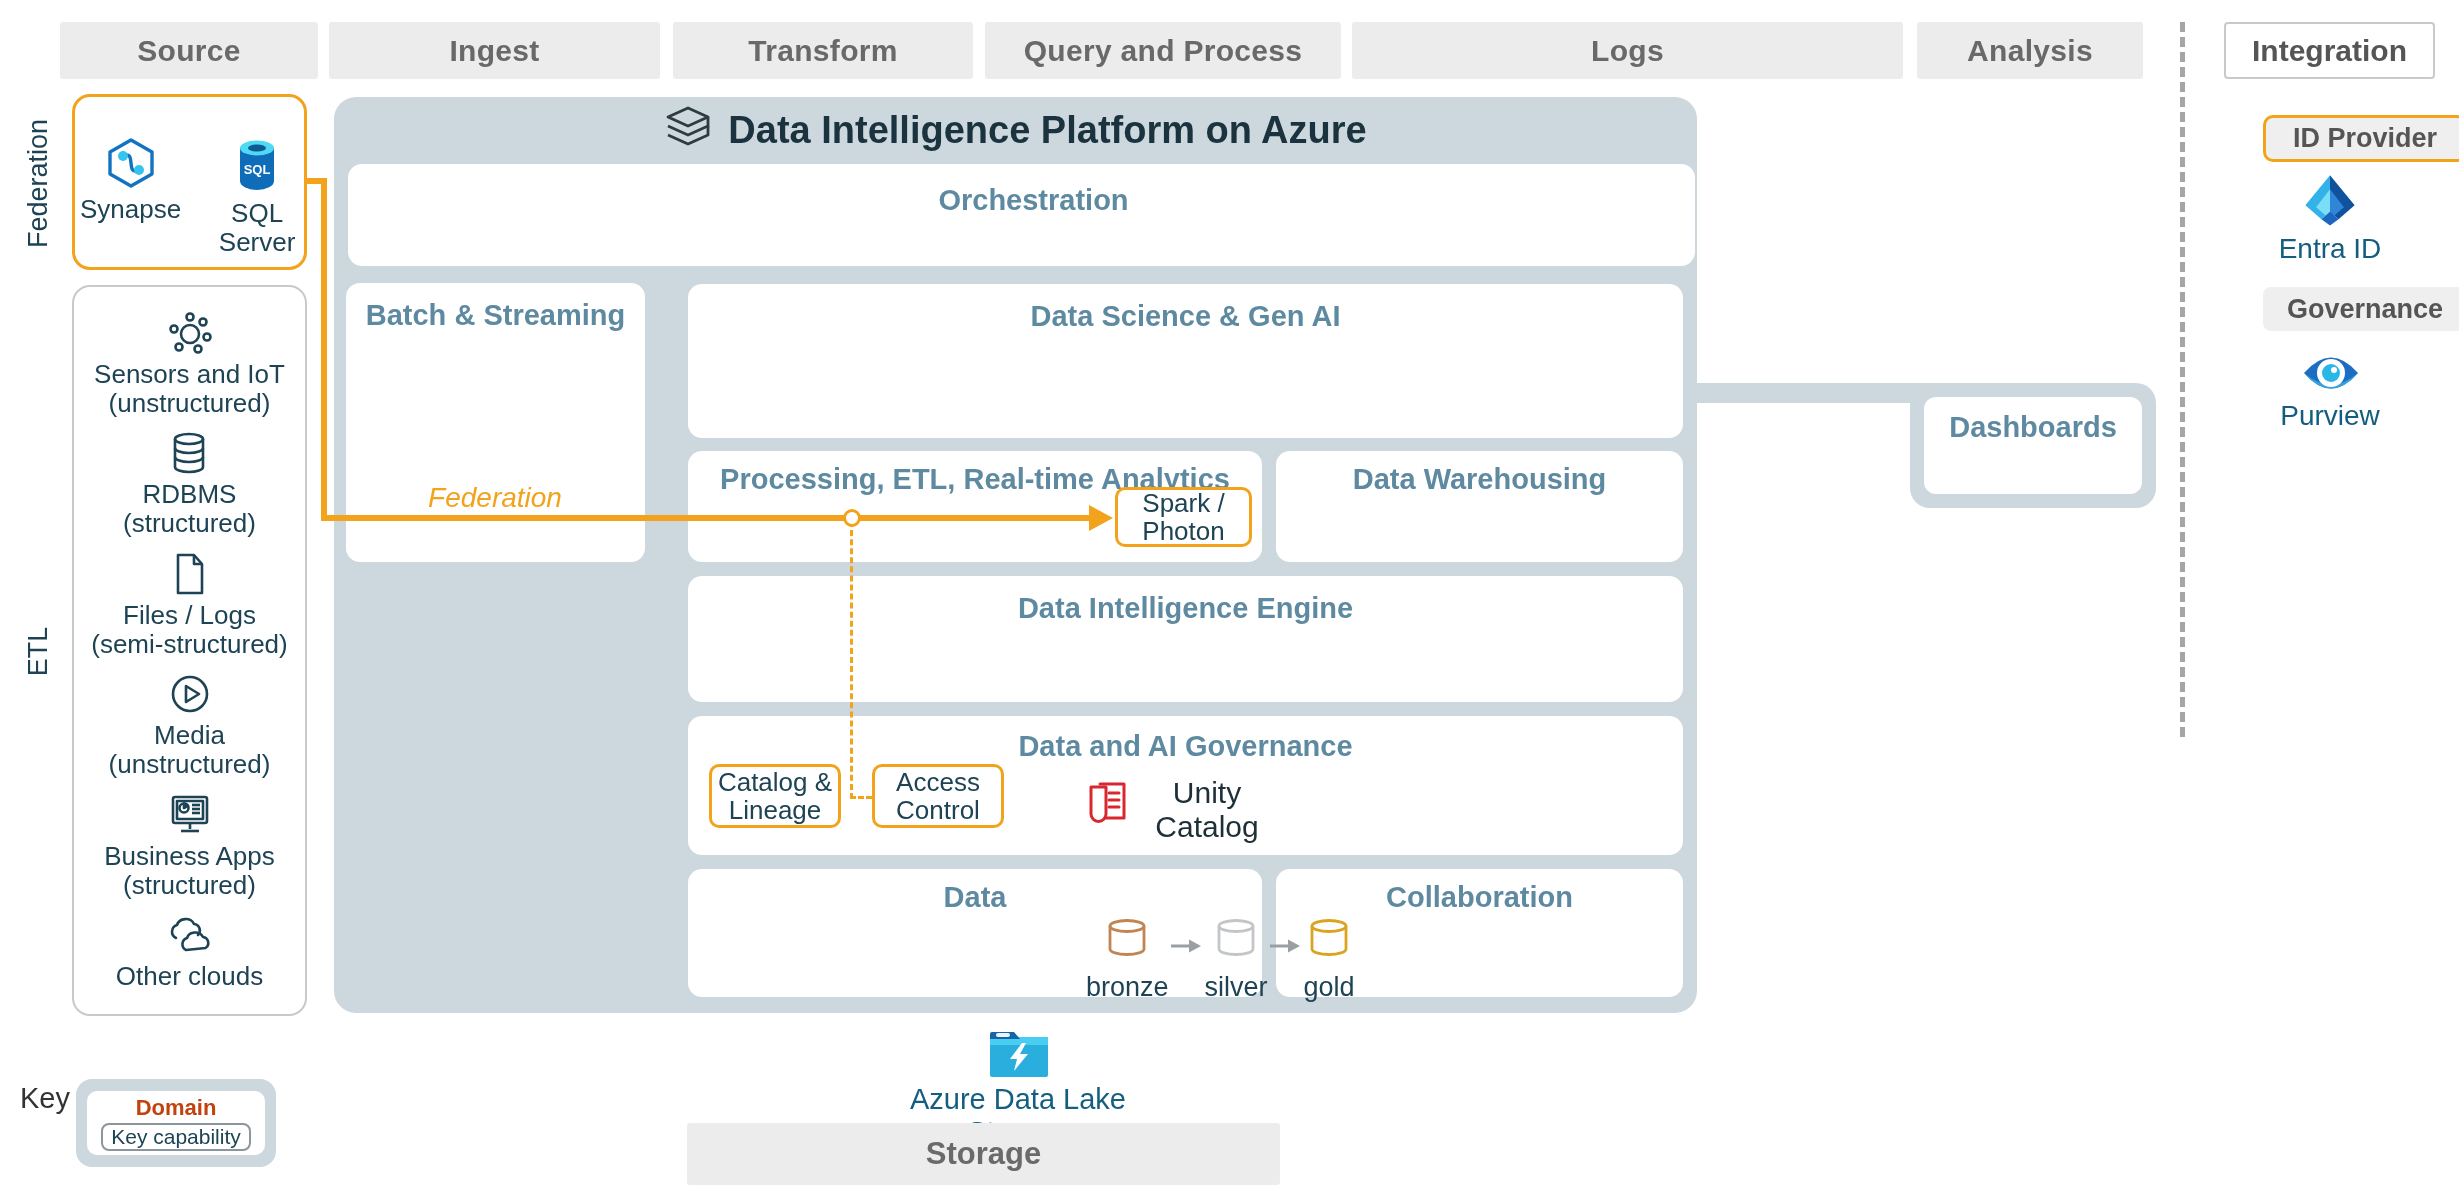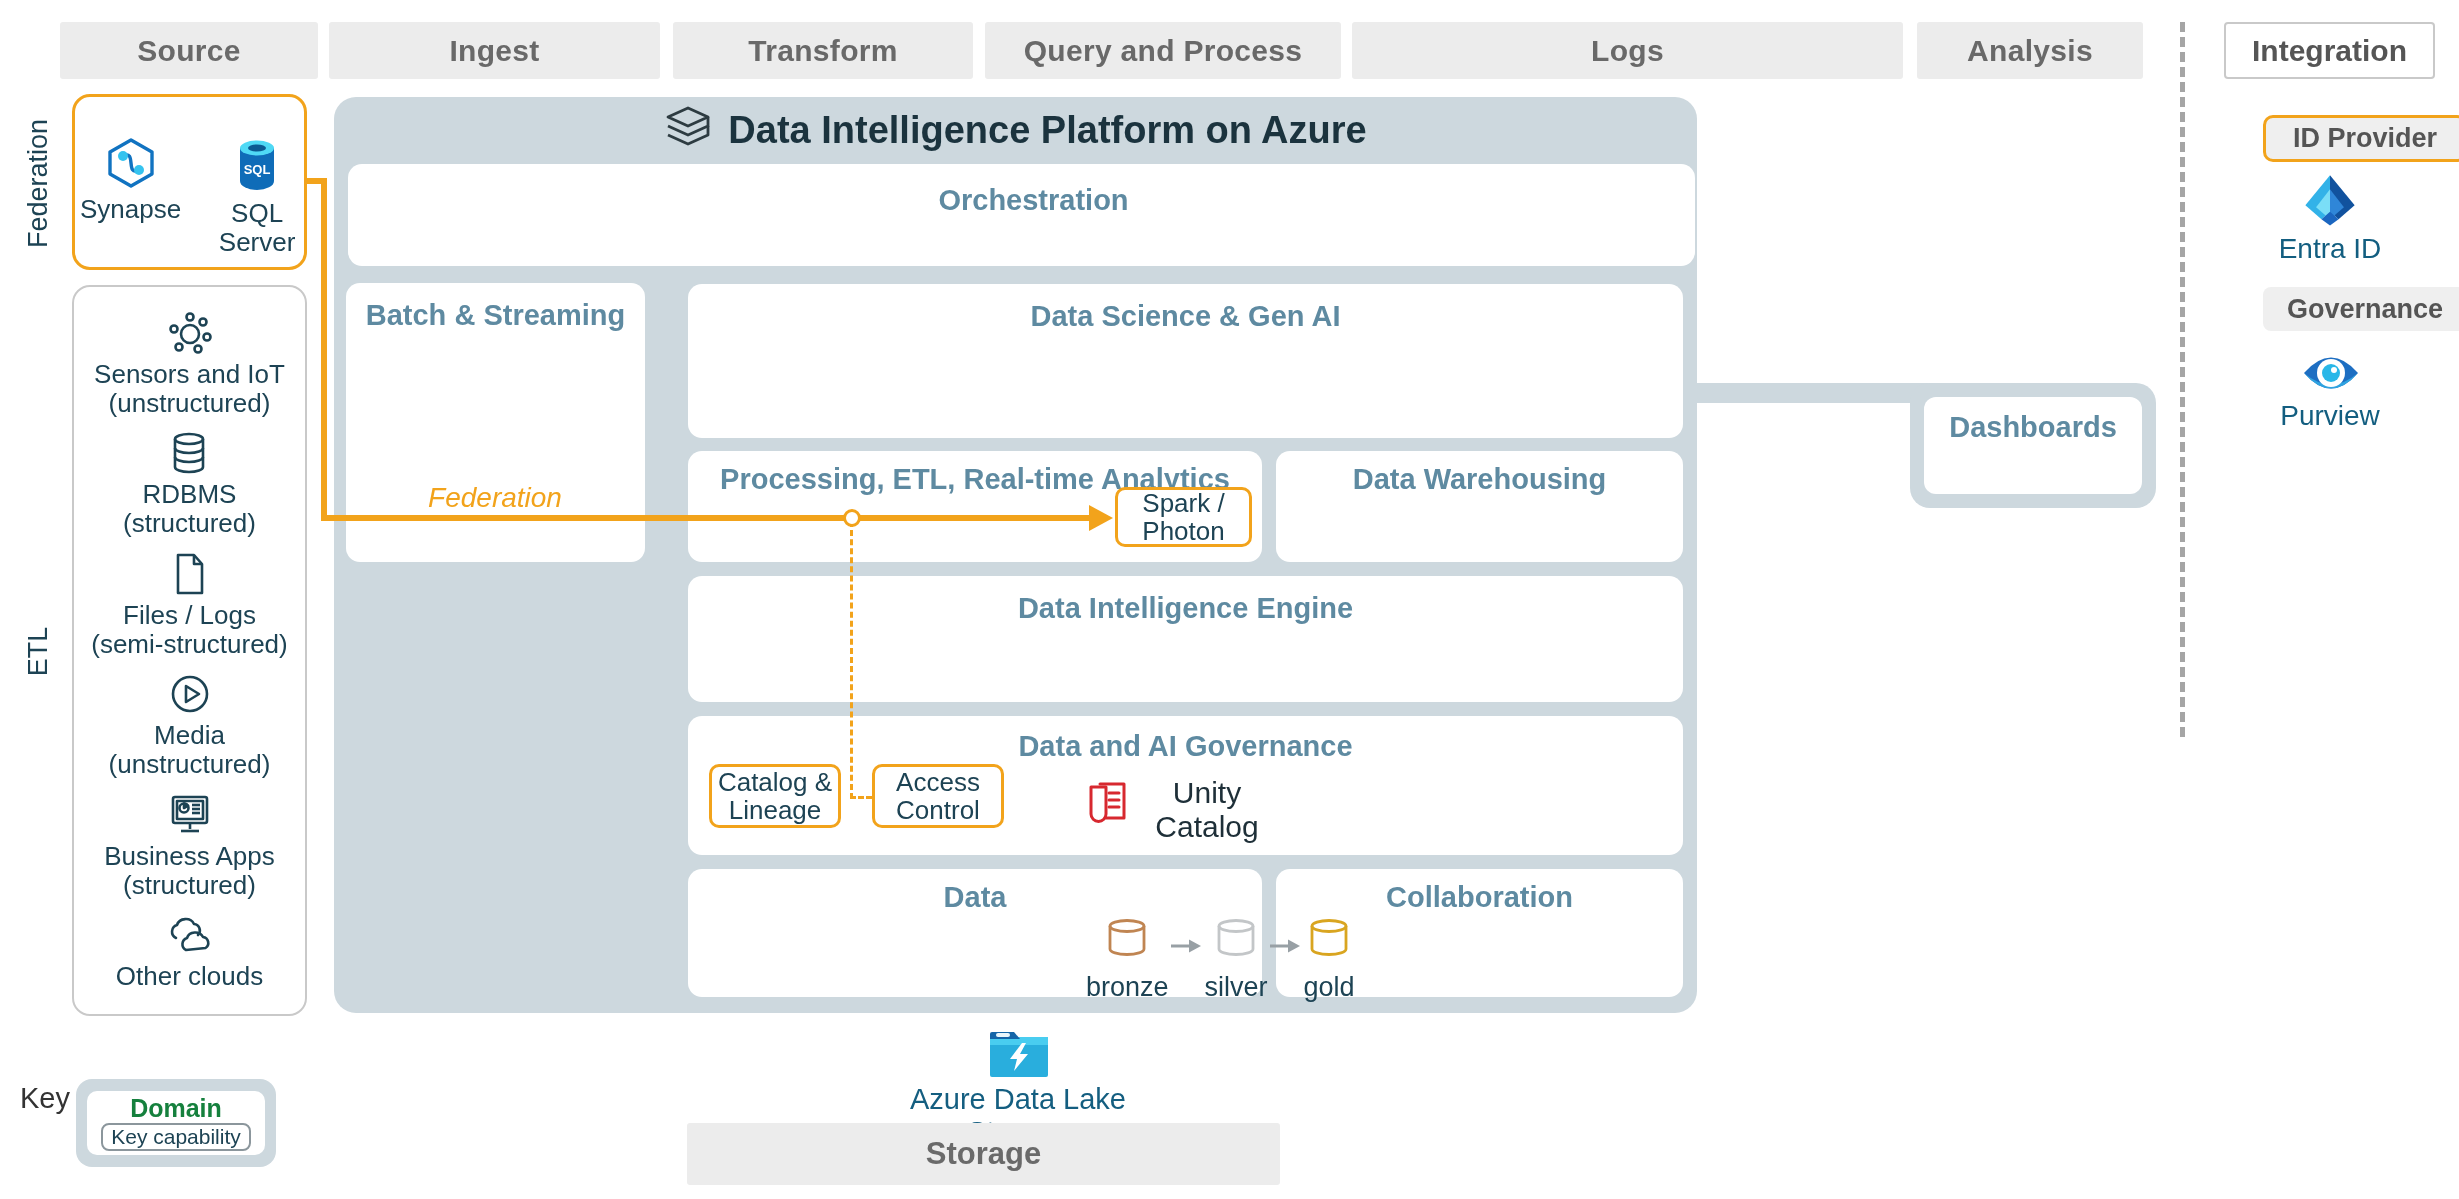--- a/index.html
+++ b/index.html
@@ -33,21 +33,21 @@
         border:2px solid #c9c9c9;border-radius:18px;box-sizing:border-box;
         display:flex;flex-direction:column;justify-content:space-evenly;align-items:center;padding:10px 0;}
   .etl-item{display:flex;flex-direction:column;align-items:center;}
   .etl-item .lbl{font-size:26px;line-height:29px;color:#1D4354;text-align:center;margin-top:4px;white-space:nowrap;}
   
   .key-label{position:absolute;left:20px;top:1082px;font-size:29px;color:#333;}
   .key-outer{position:absolute;left:76px;top:1079px;width:200px;height:88px;background:#CDD8DE;
         border-radius:16px;display:flex;align-items:center;justify-content:center;}
   .key-inner{width:178px;height:64px;background:#fff;border-radius:10px;
         display:flex;flex-direction:column;align-items:center;justify-content:center;}
-  .key-domain{font-size:25px;font-weight:600;color:#15803d;line-height:26px;}
+  .key-domain{font-size:22px;font-weight:600;color:#c2410c;line-height:26px;}
   .key-cap{font-size:21px;color:#1D4354;border:2px solid #8b969c;border-radius:8px;padding:0 8px;line-height:24px;margin-top:2px;}
   
   .platform{position:absolute;left:334px;top:97px;width:1363px;height:916px;background:#CDD8DE;border-radius:22px;}
   .ptitle{position:absolute;left:334px;top:99px;width:1363px;height:62px;
         display:flex;align-items:center;justify-content:center;gap:16px;
         font-size:38px;font-weight:700;color:#1B333E;}
   .box{position:absolute;background:#fff;border-radius:14px;}
   .box-label{position:absolute;width:100%;text-align:center;font-size:29px;font-weight:600;color:#5E8AA1;}
   .orange-box{position:absolute;background:#fff;border:3px solid #F2A31B;border-radius:10px;box-sizing:border-box;
         display:flex;align-items:center;justify-content:center;text-align:center;

